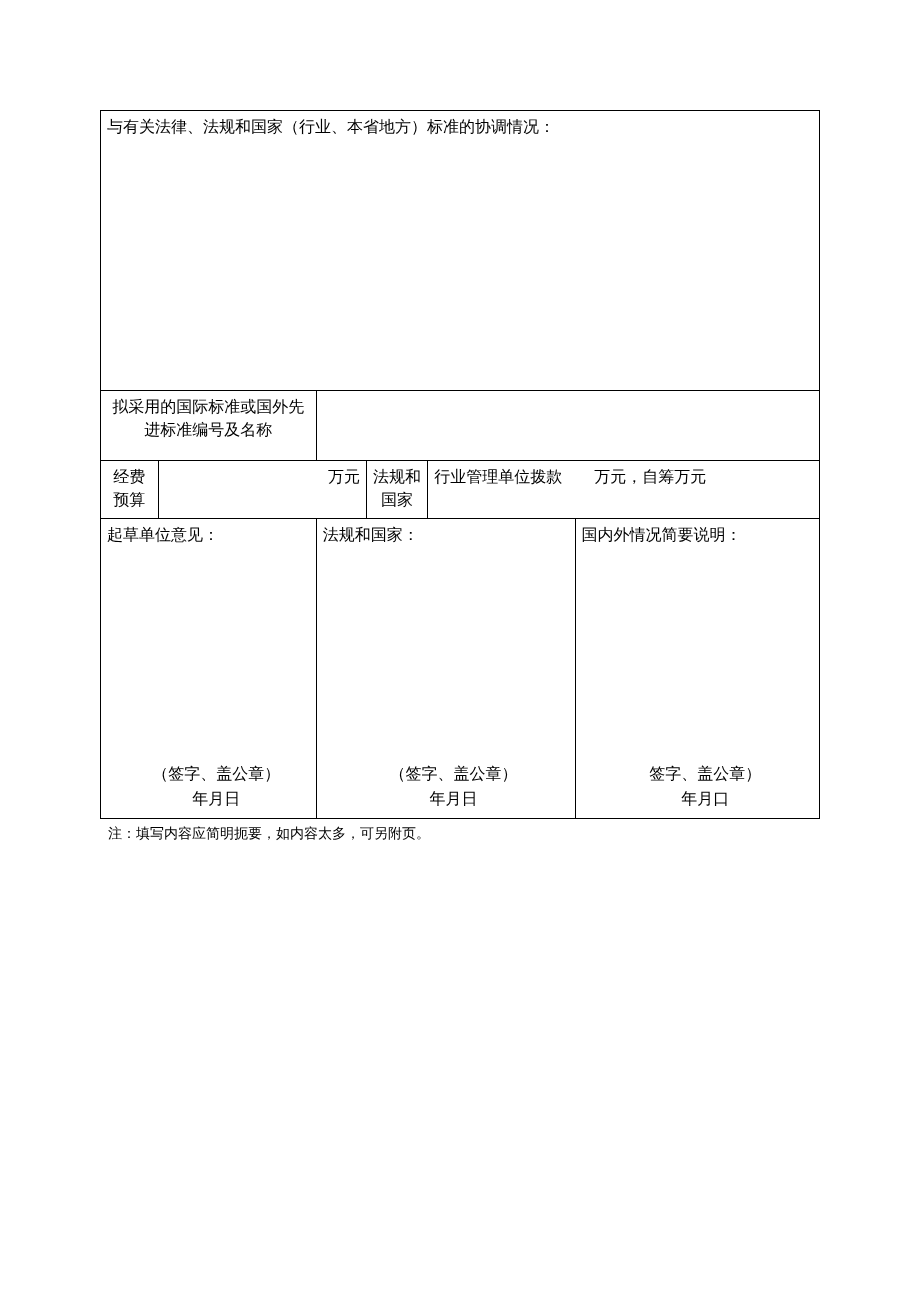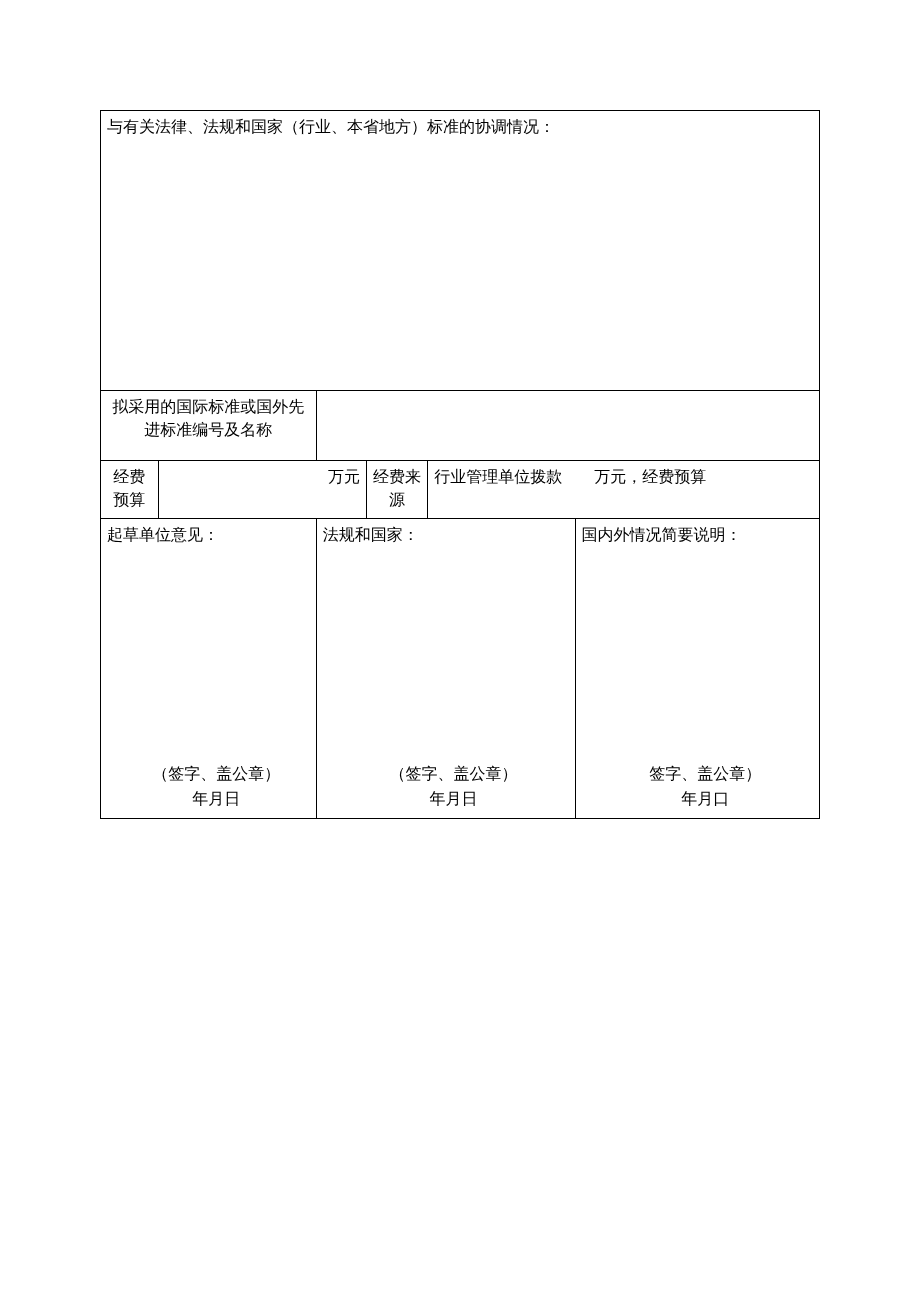--- a/index.html
+++ b/index.html
@@ -99,22 +99,22 @@
     <tr class="std-row">
       <td colspan="2" class="std-label">拟采用的国际标准或国外先进标准编号及名称</td>
       <td colspan="4"></td>
     </tr>
 
     <tr class="budget-row">
       <td class="budget-label">经费预算</td>
       <td colspan="2" class="budget-unit">
         <span>万元</span>
       </td>
-      <td class="src-label">经费来源</td>
-      <td colspan="2">行业管理单位拨款　　万元，经费预算</td>
+      <td class="src-label">法规和国家</td>
+      <td colspan="2">行业管理单位拨款　　万元，自筹万元</td>
     </tr>
 
     <tr class="opinion-row">
       <td colspan="2">
         <span class="opinion-title">起草单位意见：</span>
         <div class="opinion-sign">
           <span>（签字、盖公章）</span><br>
           <span>年月日</span>
         </div>
       </td>
@@ -129,13 +129,14 @@
         <span class="opinion-title">国内外情况简要说明：</span>
         <div class="opinion-sign">
           <span>签字、盖公章）</span><br>
           <span>年月口</span>
         </div>
       </td>
     </tr>
   </tbody>
     </table>
 
+  <div class="footnote">注：填写内容应简明扼要，如内容太多，可另附页。</div>
 </div>
 
 </body></html>

